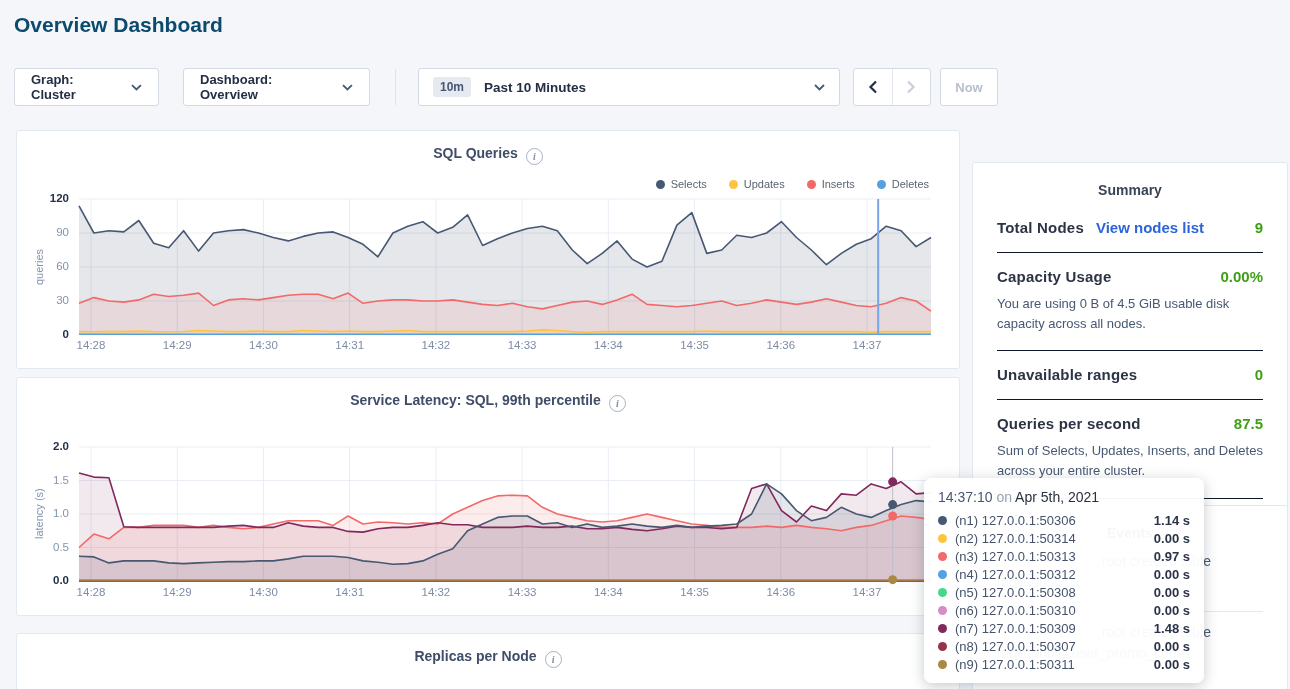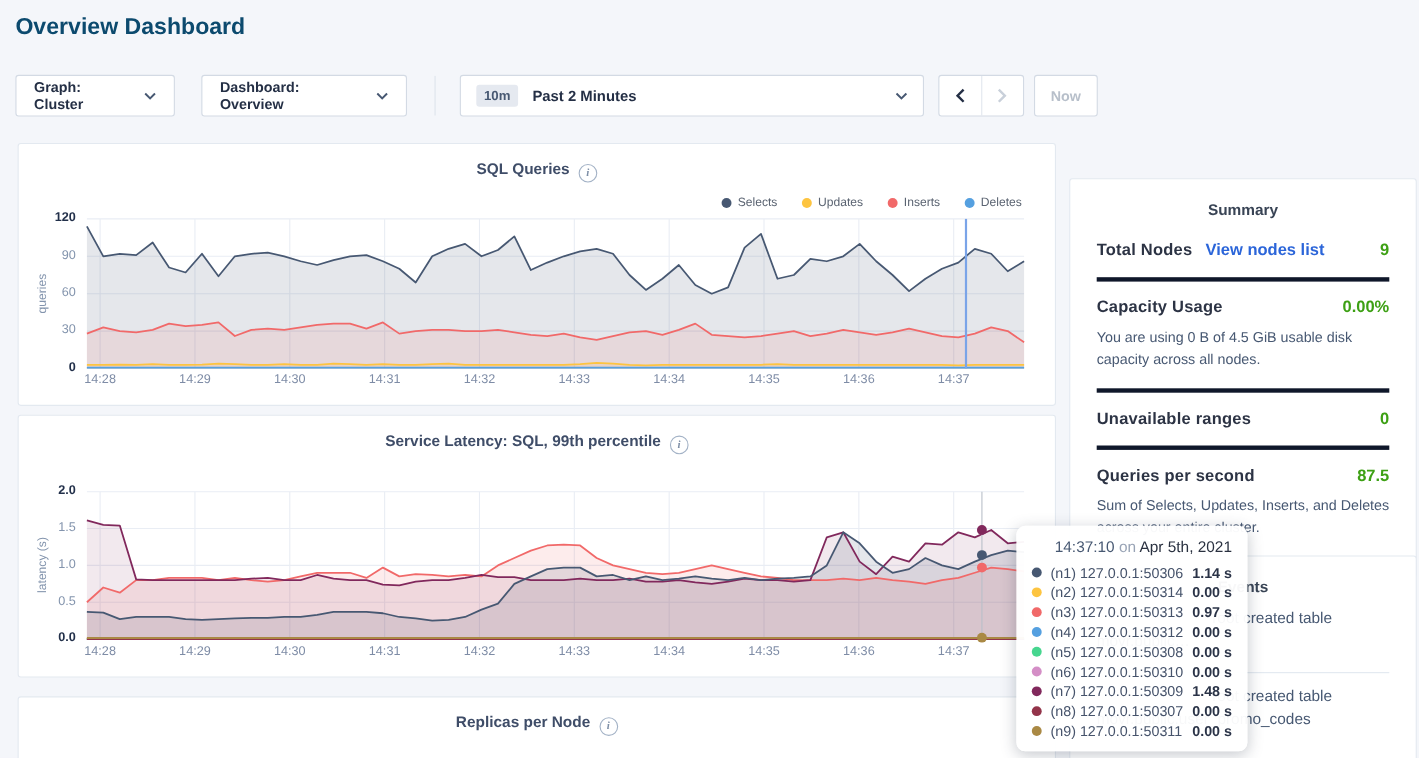--- a/index.html
+++ b/index.html
@@ -45,33 +45,33 @@
   .ytick.strong{color:#22304a;font-weight:bold;}
   .xtick{position:absolute;width:44px;text-align:center;font-size:11.5px;color:#7e8ca6;}
   .ylabel{
     position:absolute;left:14px;width:16px;display:flex;align-items:center;justify-content:center;
     font-size:11px;color:#8394ad;writing-mode:vertical-rl;transform:rotate(180deg);
   }
   
   .side-title{text-align:center;font-size:14px;font-weight:bold;color:#394455;padding-top:19px;}
   .sum-rows{padding:6px 24px 0 24px;}
   .sum-row{padding:15px 0 16px 0;}
-  .sum-row + .sum-row{border-top:4px solid #0f172a;}
+  .sum-row + .sum-row{border-top:1px solid #0f172a;}
   .sum-head{display:flex;align-items:flex-end;}
   .sum-label{font-size:15px;font-weight:bold;color:#2c3344;letter-spacing:.2px;}
   .sum-link{font-size:15px;font-weight:bold;color:#2b65d9;margin-left:12px;text-decoration:none;cursor:pointer;}
   .sum-value{margin-left:auto;font-size:15px;font-weight:bold;color:#3da014;white-space:nowrap;}
   .sum-desc{margin:9px 0 0 0;font-size:13px;color:#475872;line-height:1.55;}
   
   .event-entry{margin:10px 24px 0 24px;font-size:14px;color:#475872;line-height:1.5;text-indent:105px;padding-bottom:18px;}
   .event-sep{border:none;border-top:1px solid #e2e8f0;margin:0 24px;}
   
   .tooltip{
-    position:absolute;left:924px;top:478px;width:210px;background:rgba(255,255,255,0.96);
-    border-radius:8px;box-shadow:0 3px 14px rgba(50,60,80,0.28);padding:11px 14px 10px 14px;z-index:60;box-sizing:border-box;text-align:right;
+    position:absolute;left:924px;top:478px;width:280px;background:rgba(255,255,255,0.96);
+    border-radius:8px;box-shadow:0 3px 14px rgba(50,60,80,0.28);padding:11px 14px 10px 14px;z-index:60;box-sizing:border-box;
   }
   .tt-title{font-size:14px;margin-bottom:6px;white-space:nowrap;}
   .tt-time{color:#475872;}
   .tt-on{color:#98a3b5;}
   .tt-date{color:#2a3140;}
   .tt-row{display:flex;align-items:center;height:18px;font-size:13px;}
   .tt-dot{width:9px;height:9px;border-radius:50%;margin-right:8px;flex:none;}
   .tt-node{color:#46536b;white-space:nowrap;}
   .tt-val{margin-left:auto;font-weight:bold;color:#2a3347;white-space:nowrap;}
 </style>
@@ -91,21 +91,21 @@
   <span>Dashboard: Overview</span>
   <svg class="chev" width="11" height="7" viewBox="0 0 11 7">
       <polyline points="1,1 5.5,5.5 10,1" fill="none" stroke="#475872" stroke-width="1.8"></polyline>
     </svg>
 </div>
 
 <div class="vsep"></div>
 
 <div class="btn timepicker">
   <span class="time-badge">10m</span>
-  <span class="time-label">Past 2 Minutes</span>
+  <span class="time-label">Past 10 Minutes</span>
   <svg class="chev" width="11" height="7" viewBox="0 0 11 7">
       <polyline points="1,1 5.5,5.5 10,1" fill="none" stroke="#475872" stroke-width="1.8"></polyline>
     </svg>
 </div>
 
 <div class="btn arrows">
   <div class="arrow-cell">
     <svg width="10" height="14" viewBox="0 0 10 14">
         <polyline points="8,1.5 2.5,7 8,12.5" fill="none" stroke="#242f45" stroke-width="2.2"></polyline>
       </svg>

